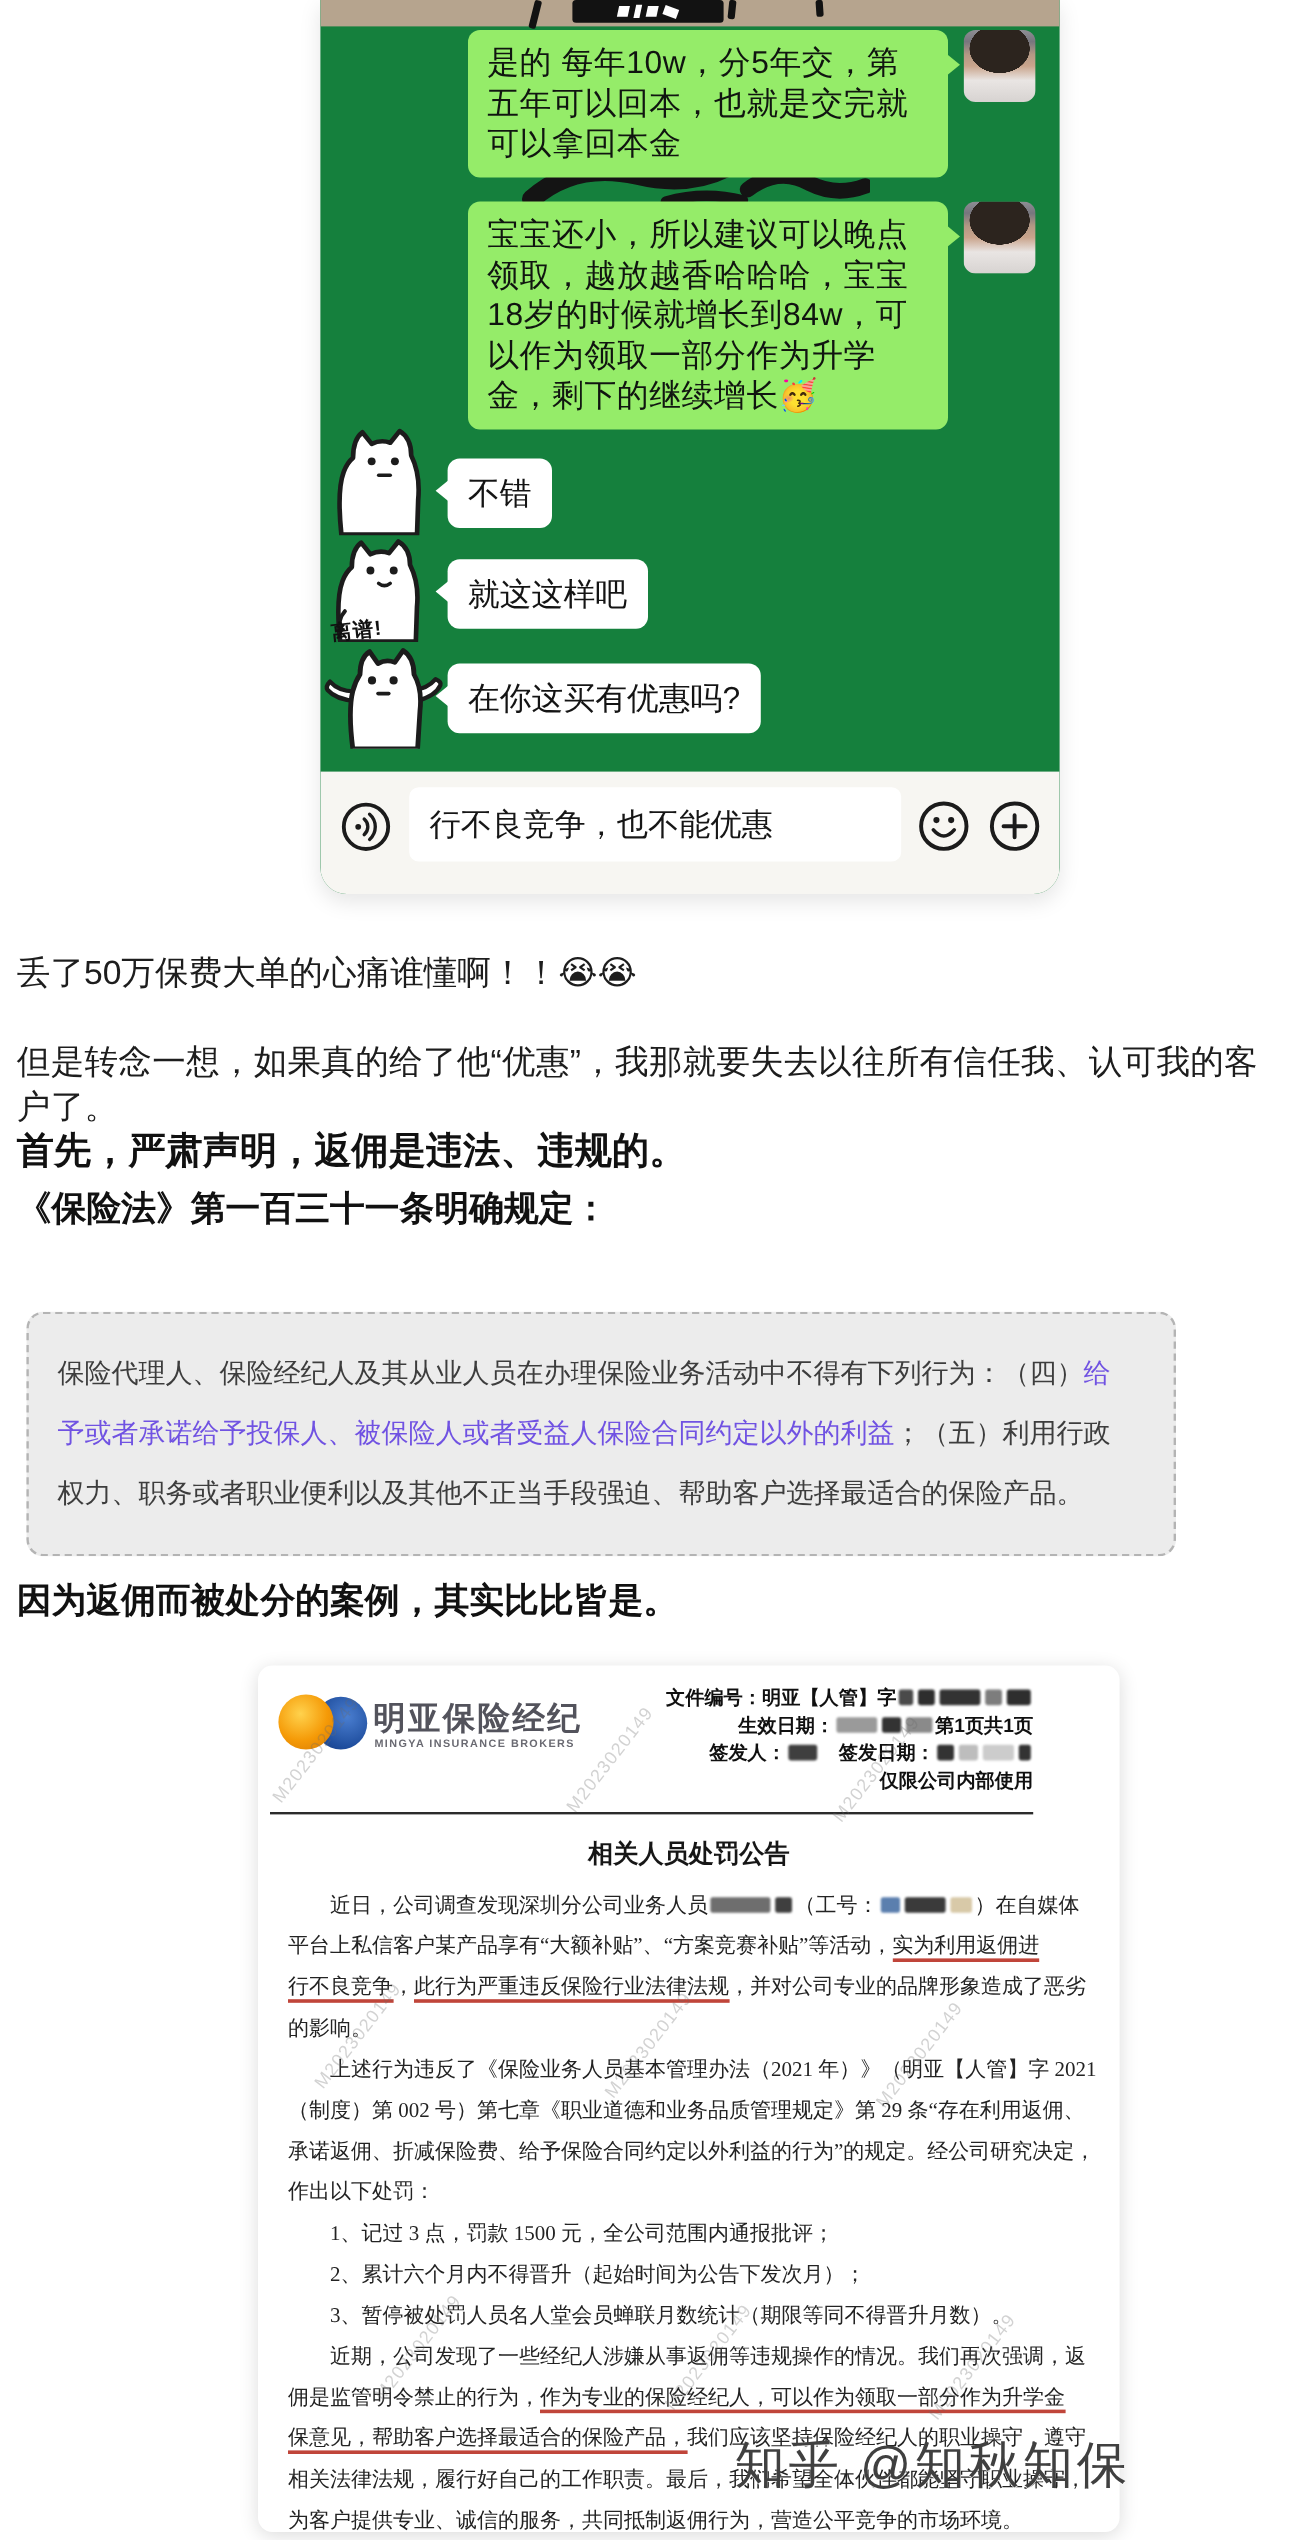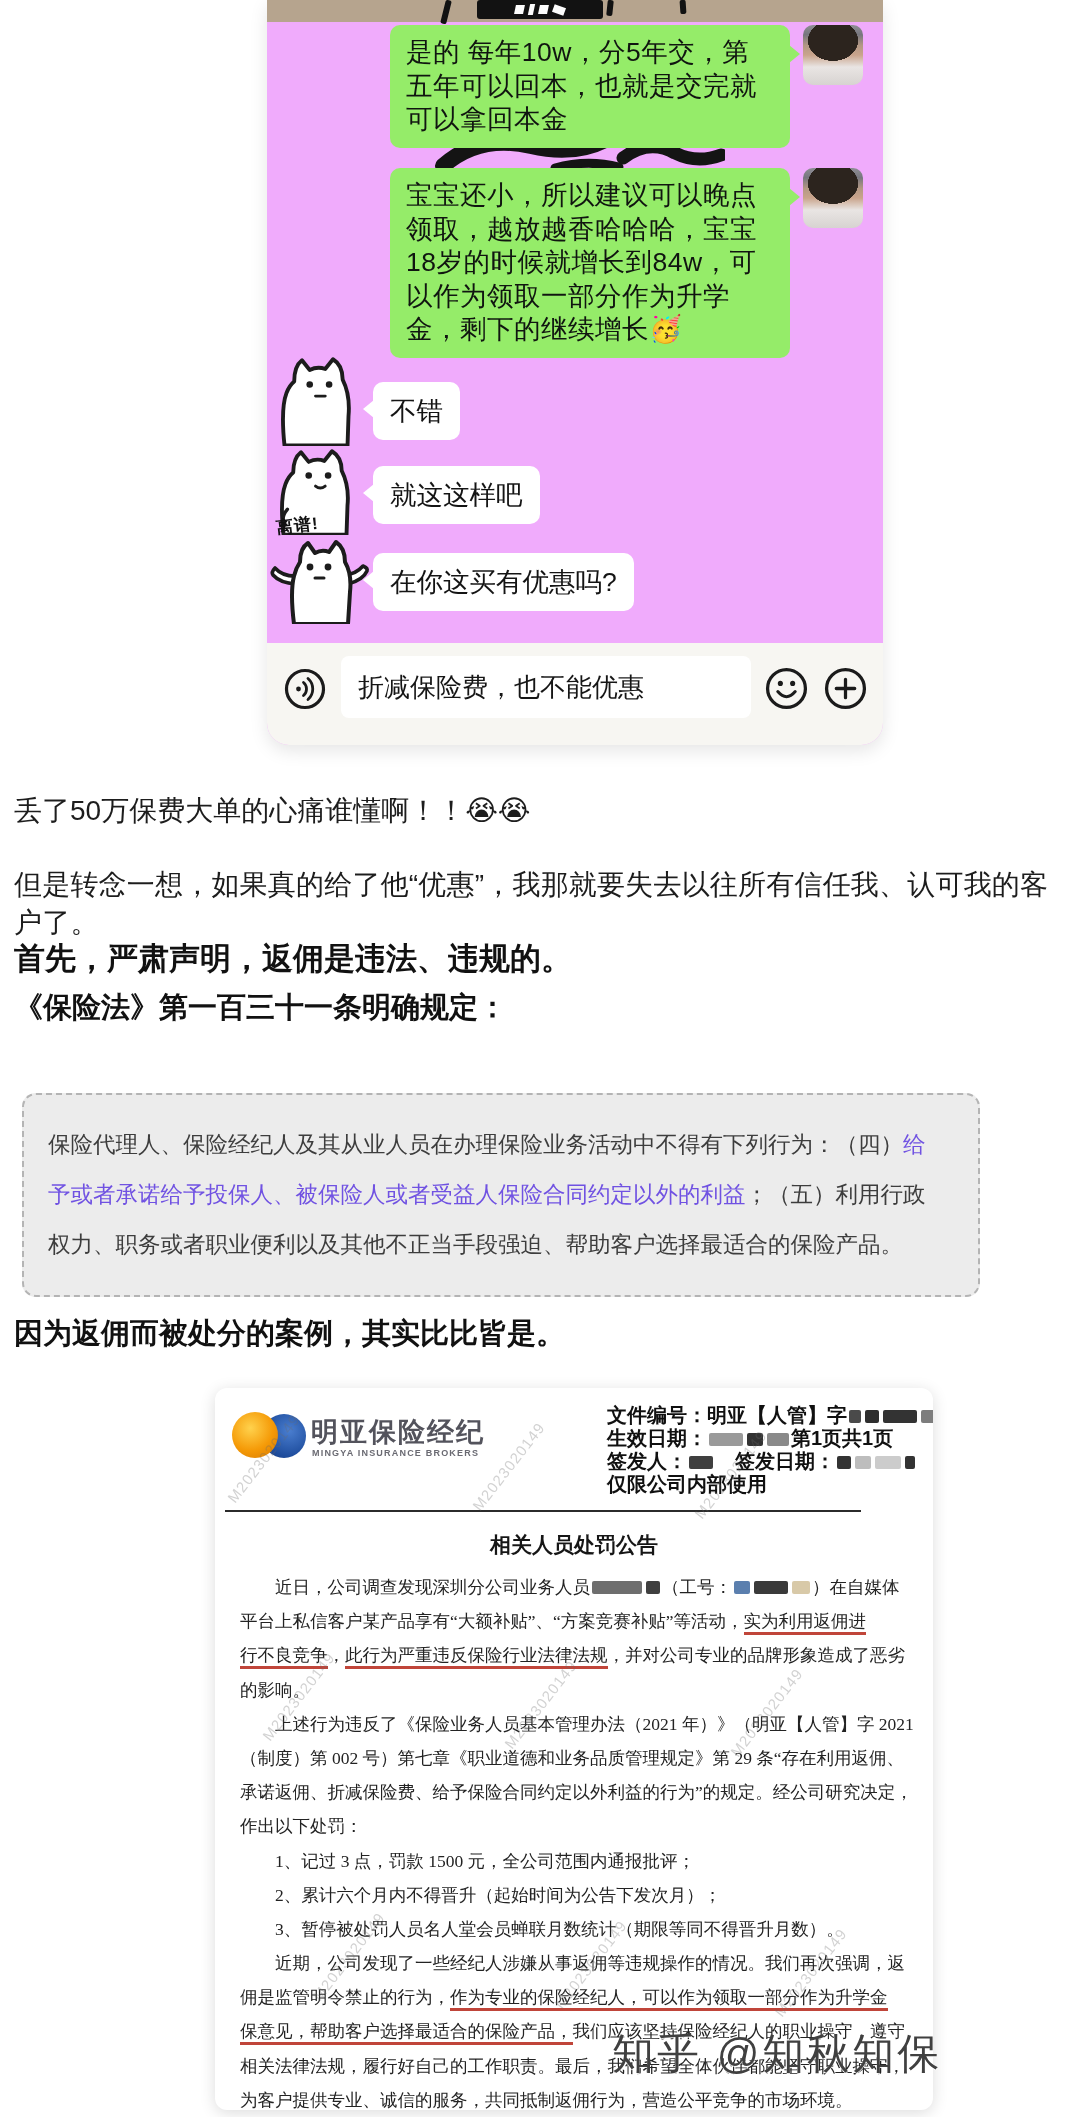--- a/index.html
+++ b/index.html
@@ -1,21 +1,21 @@
 <!DOCTYPE html>
 <html><head>
 <meta charset="utf-8">
 <style>
   html,body{margin:0;padding:0}
   body{width:1080px;height:2117px;position:relative;background:#fff;
        font-family:"Liberation Sans","DejaVu Sans",sans-serif;overflow:hidden}
 
   
   #chat-card{position:absolute;left:267px;top:0;width:616px;height:745px;
-    background:#f0abfc;border-radius:0 0 22px 22px;overflow:hidden;
+    background:#15803d;border-radius:0 0 22px 22px;overflow:hidden;
     box-shadow:0 6px 18px rgba(0,0,0,.10)}
   .top-strip{position:absolute;left:0;top:0;width:100%;height:22px;background:#b6a48e}
   .frag-box{position:absolute;left:210px;top:0;width:126px;height:19px;background:#121212;border-radius:3px;
     display:flex;align-items:center;justify-content:center;gap:5px;overflow:hidden}
   .frag-box i{display:block;width:9px;height:9px;background:#fdfdfd;transform:skewX(-12deg)}
   .frag-box i:nth-child(2){width:5px;height:11px}
   .frag-box i:nth-child(4){width:12px;height:8px;transform:rotate(20deg)}
   .frag-bar{position:absolute;background:#121212;width:6px;border-radius:2px}
   #fb1{left:176px;top:0;height:24px;transform:rotate(14deg)}
   #fb2{left:340px;top:0;height:16px;transform:rotate(6deg)}
@@ -76,21 +76,21 @@
     border-radius:12px;box-shadow:0 3px 16px rgba(0,0,0,.14);overflow:hidden}
   .sphere{position:absolute;border-radius:50%}
   #sphere-blue{left:47px;top:26px;width:44px;height:44px;
     background:radial-gradient(circle at 62% 38%,#4a7ed0,#1f4e9e 65%,#16397c)}
   #sphere-orange{left:17px;top:24px;width:46px;height:46px;
     background:radial-gradient(circle at 40% 35%,#ffd24d,#f59a07 55%,#d57702)}
   #logo-cn{position:absolute;left:96px;top:26px;font-size:27px;font-weight:700;color:#53535c;
     letter-spacing:2px;font-family:"Liberation Serif",serif}
   #logo-en{position:absolute;left:97px;top:60px;font-size:9px;font-weight:700;color:#6a6a72;letter-spacing:1.2px}
   #doc-head{position:absolute;left:392px;top:16px;width:254px}
-  .dh-row{display:flex;justify-content:flex-start;font-size:20px;font-weight:700;
+  .dh-row{display:flex;justify-content:flex-end;font-size:16px;font-weight:700;
     line-height:23px;color:#101010;white-space:nowrap}
   .redact{display:inline-block;height:13px;border-radius:2px;vertical-align:-1px;filter:blur(.7px);margin:0 2px}
   #doc-rule{position:absolute;left:10px;top:122px;width:636px;border-top:2.5px solid #2b2b2b}
   #doc-title{position:absolute;left:25px;top:143px;width:668px;text-align:center;
     font-size:21px;font-weight:700;color:#161616}
   #doc-body{position:absolute;left:25px;top:182px;width:668px;
     font-family:"Liberation Serif","DejaVu Serif",serif;font-size:17.5px;color:#232323}
   .doc-line{height:34.2px;line-height:34.2px;white-space:nowrap}
   .doc-line.ind{padding-left:35px}
   .u{border-bottom:3.5px solid #c0453a;padding-bottom:1px}
@@ -166,21 +166,21 @@
 
   <div class="input-area">
     <div class="ic" id="voice-icon">
       <svg width="44" height="44" viewBox="0 0 44 44">
         <circle cx="22" cy="22" r="18.5" fill="none" stroke="#1b1b1b" stroke-width="3.2"></circle>
         <circle cx="15.5" cy="22" r="2.4" fill="#1b1b1b"></circle>
         <path d="M20.5 15.5 a8.5 8.5 0 0 1 0 13" fill="none" stroke="#1b1b1b" stroke-width="2.8" stroke-linecap="round"></path>
         <path d="M25 11.5 a14 14 0 0 1 0 21" fill="none" stroke="#1b1b1b" stroke-width="2.8" stroke-linecap="round"></path>
       </svg>
     </div>
-    <div id="chat-input">折减保险费，也不能优惠</div>
+    <div id="chat-input">行不良竞争，也不能优惠</div>
     <div class="ic" id="emoji-icon">
       <svg width="45" height="45" viewBox="0 0 44 44">
         <circle cx="22" cy="22" r="18.5" fill="none" stroke="#1b1b1b" stroke-width="3.2"></circle>
         <circle cx="16" cy="17" r="2.5" fill="#1b1b1b"></circle>
           <circle cx="28" cy="17" r="2.5" fill="#1b1b1b"></circle>
         <path d="M13.5 25 Q22 35 30.5 25" fill="none" stroke="#1b1b1b" stroke-width="3" stroke-linecap="round"></path>
       </svg>
     </div>
     <div class="ic" id="plus-icon">
       <svg width="45" height="45" viewBox="0 0 44 44">

